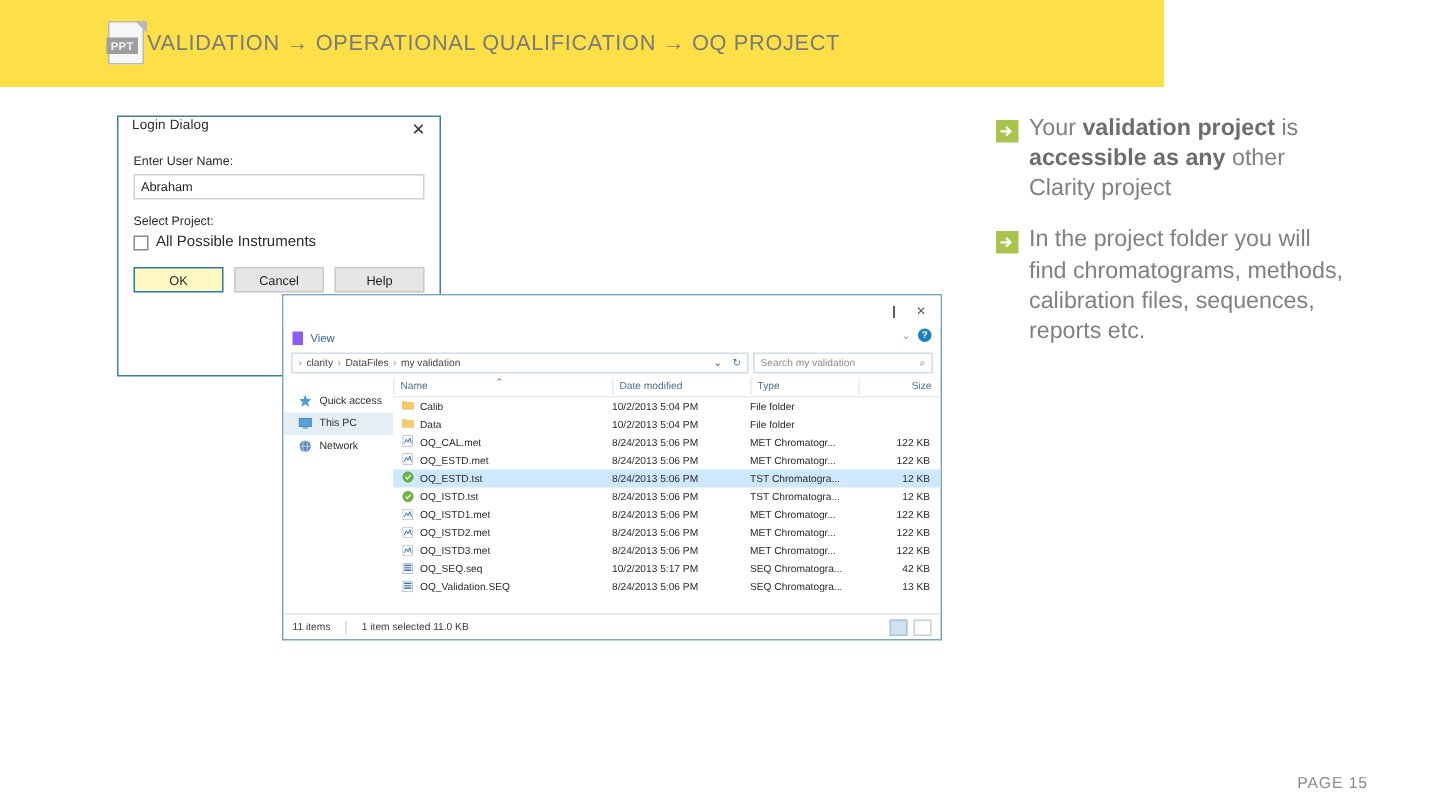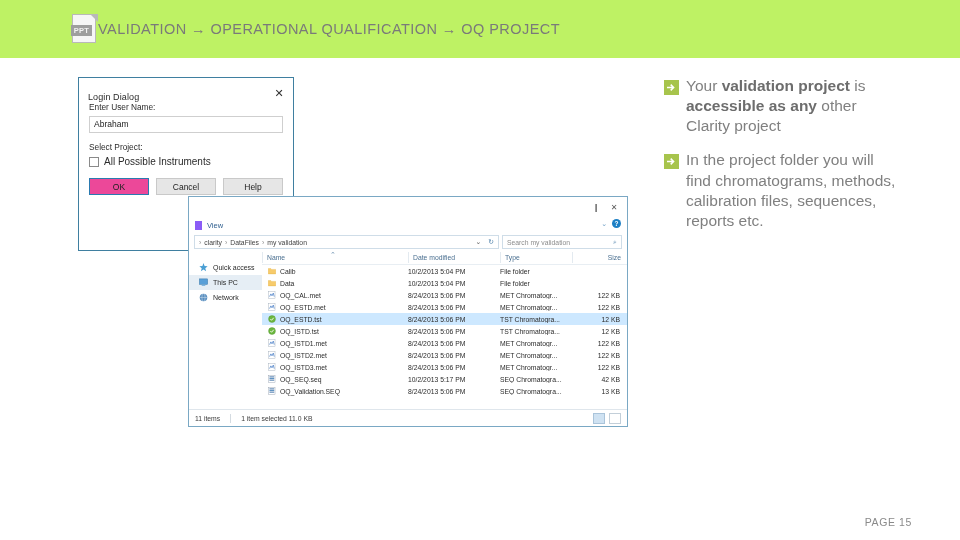--- a/index.html
+++ b/index.html
@@ -8,22 +8,22 @@
     width: 960px; height: 540px;
     background: #ffffff;
     font-family: "Liberation Sans", sans-serif;
     overflow: hidden;
     position: relative;
   }
 
   
   .header {
     position: absolute; left: 0; top: 0;
-    width: 960px; height: 58px;
-    background: #bef264;
+    width: 776px; height: 58px;
+    background: #fde047;
     display: flex; align-items: center;
   }
   .ppt-icon {
     margin-left: 72px;
     width: 26px; height: 30px;
     position: relative;
     flex: 0 0 auto;
   }
   .ppt-icon .page {
     position: absolute; left: 0; top: 0;
@@ -86,21 +86,21 @@
   .login-dialog {
     position: absolute; left: 78px; top: 77px;
     width: 216px; height: 174px;
     background: #ffffff;
     border: 1.3px solid #3f7fa0;
     font-size: 8.5px;
     color: #333;
   }
   .ld-titlebar {
     height: 24px;
-    display: flex; align-items: flex-end;
+    display: flex; align-items: flex-start;
     padding: 0 4px 0 9px;
   }
   .ld-title { flex: 1; font-size: 9px; color: #2b2b2b; letter-spacing: .1px; }
   .ld-close {
     width: 20px; height: 18px;
     display: flex; align-items: center; justify-content: center;
     color: #333; font-size: 11px; line-height: 1;
   }
   .ld-body { padding: 0 10px; }
   .ld-label { font-size: 8.3px; color: #2b2b2b; margin-bottom: 4px; }
@@ -137,21 +137,21 @@
   }
   .ld-check-label { font-size: 10px; color: #2b2b2b; }
   .ld-buttons { display: flex; gap: 7px; }
   .ld-btn {
     flex: 1; height: 17px;
     background: #e6e6e6;
     border: 1px solid #c9c9c9;
     font-size: 8.5px; color: #222;
     display: flex; align-items: center; justify-content: center;
   }
-  .ld-btn.primary { border: 1.4px solid #2a7ab0; background: #ec4899; }
+  .ld-btn.primary { border: 1.4px solid #2a7ab0; background: #fef9c3; }
 
   
   .explorer {
     position: absolute; left: 188px; top: 196px;
     width: 440px; height: 231px;
     background: #ffffff;
     border: 1px solid #7aa8c4;
     font-size: 7px;
     color: #303030;
     overflow: hidden;

